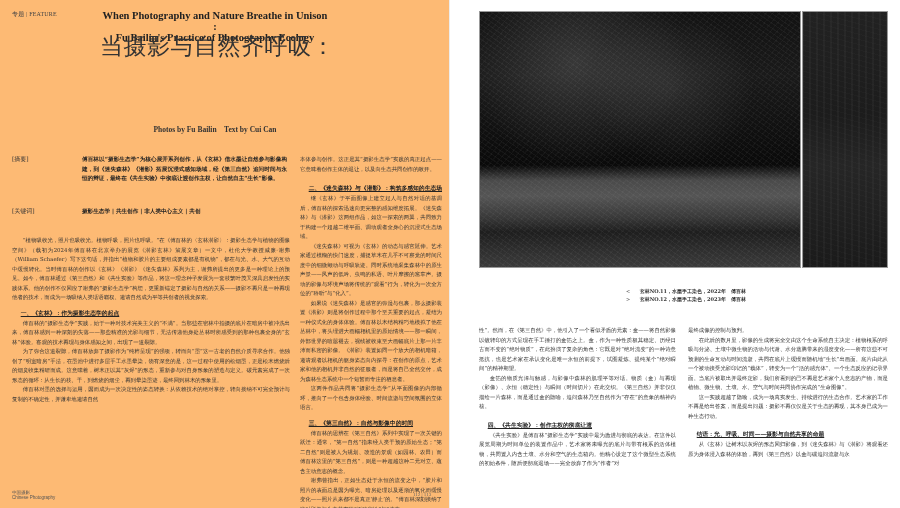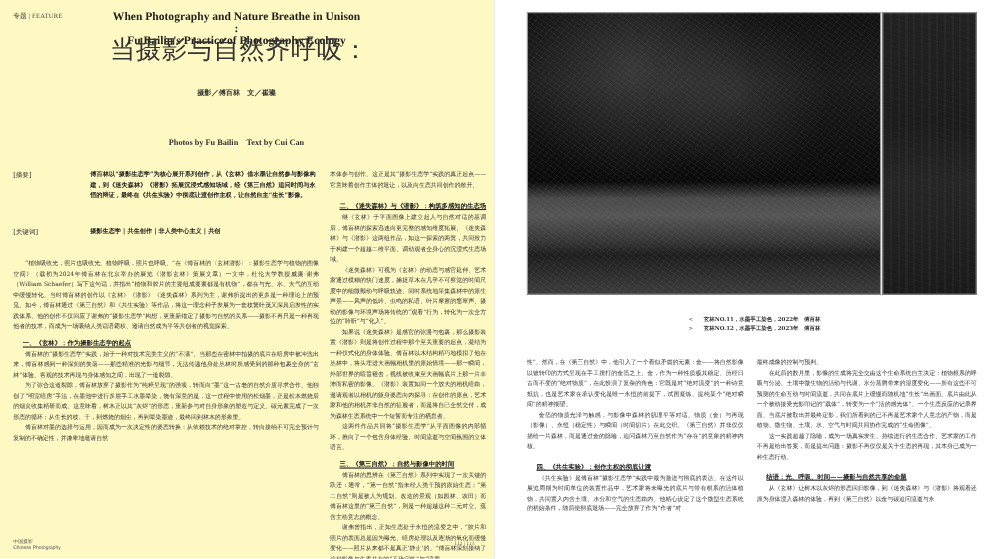--- a/index.html
+++ b/index.html
@@ -1,20 +1,20 @@
 <!DOCTYPE html>
 <html><head>
 <meta charset="utf-8">
 <style>
   * { box-sizing: border-box; margin: 0; padding: 0; }
   html, body { width: 900px; height: 508px; background: #ffffff; overflow: hidden; }
   body { font-family: "DejaVu Serif", serif; color: #222; position: relative; }
 
   .spread { position: absolute; left: 0; top: 0; width: 900px; height: 508px; }
-  .page-left { position: absolute; left: 0; top: 0; width: 450px; height: 508px; background: #fef9c3; }
+  .page-left { position: absolute; left: 0; top: 0; width: 450px; height: 508px; background: #fdba74; }
   .page-right { position: absolute; left: 450px; top: 0; width: 450px; height: 508px; background: #fff; }
   .gutter { position: absolute; left: 449px; top: 0; width: 2px; height: 508px; background: linear-gradient(to right, #f2f2f2, #e6e6e6, #f2f2f2); }
 
   .section-tag { position: absolute; left: 12px; top: 10px; font-size: 6px; color: #444; letter-spacing: 0.2px; font-family: "Liberation Serif", serif; }
 
   .title-en { position: absolute; left: 100px; top: 10px; width: 230px; text-align: center; font-family: "Liberation Serif", serif; font-weight: bold; font-size: 10.5px; line-height: 11px; color: #222; }
   .title-zh { position: absolute; left: 95px; top: 34px; width: 240px; text-align: right; font-family: "DejaVu Serif", serif; font-size: 23px; line-height: 24px; color: #333; letter-spacing: 0.5px; }
   .byline-zh { position: absolute; left: 100px; top: 80px; width: 230px; text-align: center; font-size: 6.5px; color: #333; font-weight: bold; }
   .byline-en { position: absolute; left: 100px; top: 89px; width: 230px; text-align: center; font-family: "Liberation Serif", serif; font-size: 7.5px; font-weight: bold; color: #333; margin-top: 36px; }
 
@@ -61,21 +61,20 @@
   <div class="page-left">
     <div class="section-tag">专题 | FEATURE</div>
 
     <div class="title-en">
       <div>When Photography and Nature Breathe in Unison :</div>
       <div>Fu Bailin's Practice of Photography Ecology</div>
     </div>
     <div class="title-zh">
       <div>当摄影与自然齐呼吸：</div>
     </div>
-    <div class="byline-zh">摄影／傅百林　文／崔璨</div>
     <div class="byline-en">Photos by Fu Bailin　Text by Cui Can</div>
 
     <div class="meta-label" style="left:12px; top:155px;">[摘要]</div>
     <div class="abstract-text">傅百林以“摄影生态学”为核心展开系列创作，从《玄林》借水墨让自然参与影像构建，到《迷失森林》《潜影》拓展沉浸式感知场域，经《第三自然》追问时间与永恒的辩证，最终在《共生实验》中彻底让渡创作主权，让自然自主“生长”影像。</div>
 
     <div class="meta-label" style="left:12px; top:207px;">[关键词]</div>
     <div class="keywords-text">摄影生态学 | 共生创作 | 非人类中心主义 | 共创</div>
 
     <div class="col left-col">
       <p>“植物吸收光，照片也吸收光。植物呼吸，照片也呼吸。”在《傅百林的〈玄林潜影〉：摄影生态学与植物的图像空间》（载初为2024年傅百林在北京举办的展览《潜影玄林》策展文章）一文中，杜伦大学教授威廉·谢弗（William Schaefer）写下这句话，并指出“植物和胶片的主要组成要素都是有机物”，都在与光、水、大气的互动中缓慢转化。当时傅百林的创作以《玄林》《潜影》《迷失森林》系列为主，谢弗所提出的更多是一种理论上的预见。如今，傅百林通过《第三自然》和《共生实验》等作品，将这一理念种子发展为一套枝繁叶茂又深具启发性的实践体系。他的创作不仅回应了谢弗的“摄影生态学”构想，更重新锚定了摄影与自然的关系——摄影不再只是一种再现他者的技术，而成为一场吸纳人类话语霸权、邀请自然成为平等共创者的视觉探索。</p>

